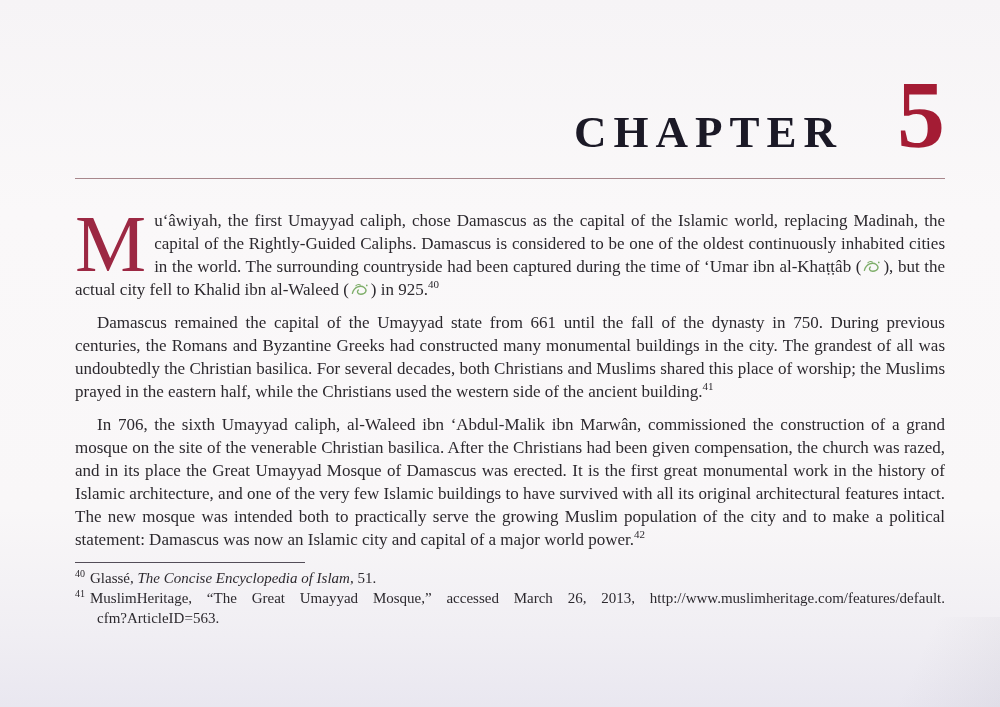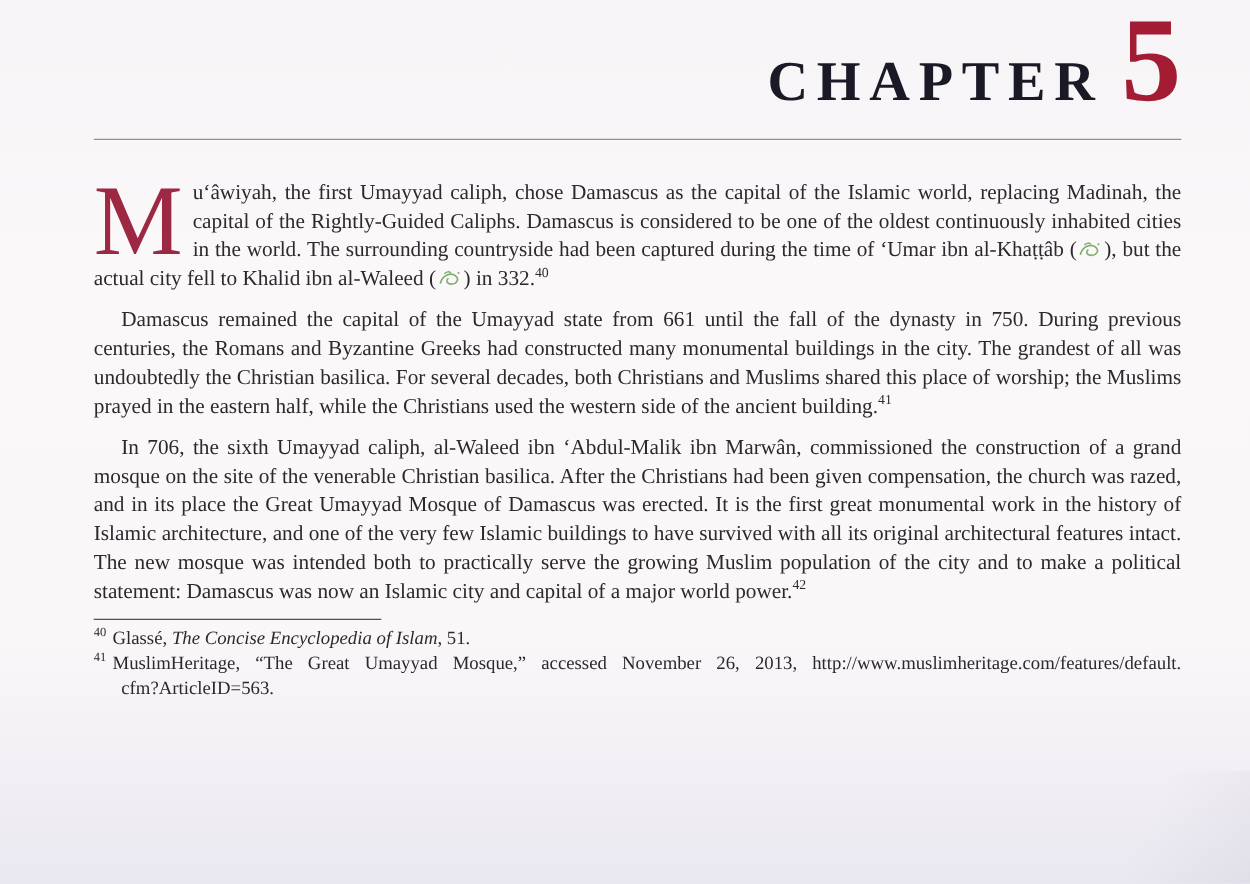--- a/index.html
+++ b/index.html
@@ -16,20 +16,22 @@
   .page::after { 
     content:""; position:absolute; right:0; bottom:0; width:220px; height:90px;
     background:linear-gradient(115deg, rgba(0,0,0,0) 60%, rgba(120,115,135,0.08) 100%);
     pointer-events:none;
   }
   .content { position:absolute; left:75px; top:0; width:870px; }
 
   
   .chapter-row {
     display:flex; justify-content:flex-end; align-items:baseline;
+    padding-top:67px;
+    gap:40px;
   }
   .chapter-label {
     font-size:45px; font-weight:bold; letter-spacing:7px;
     line-height:1; color:#1b1926;
   }
   .chapter-number {
     font-size:96px; font-weight:bold; line-height:1;
     color:#a41c34; margin-left:14px;
   }
   .heading-rule {
@@ -84,21 +86,21 @@
 
       <p>
         <span class="dropcap">M</span><span>u‘âwiyah, the first Umayyad caliph, chose Damascus as the capital of the Islamic world, replacing Madinah, the capital of the Rightly-Guided Caliphs. Damascus is considered to be one of the oldest continuously inhabited cities in the world. The surrounding countryside had been captured during the time of ‘Umar ibn al-Khaṭṭâb (</span><span class="honorific"><svg viewBox="0 0 26 18" width="22" height="16">
               <path d="M4 13 C6 5, 14 3, 18 6 C22 9, 20 14, 14 14 C10 14, 9 11, 11 9" fill="none" stroke="#7fae6a" stroke-width="1.6" stroke-linecap="round"></path>
               <path d="M8 4 C10 2, 12.5 2, 13.5 3.2" fill="none" stroke="#7fae6a" stroke-width="1.2" stroke-linecap="round"></path>
               <circle cx="21" cy="3.6" r="1" fill="#7fae6a"></circle>
             </svg></span><span>), but the actual city fell to Khalid ibn al-Waleed (</span><span class="honorific"><svg viewBox="0 0 26 18" width="22" height="16">
               <path d="M4 13 C6 5, 14 3, 18 6 C22 9, 20 14, 14 14 C10 14, 9 11, 11 9" fill="none" stroke="#7fae6a" stroke-width="1.6" stroke-linecap="round"></path>
               <path d="M8 4 C10 2, 12.5 2, 13.5 3.2" fill="none" stroke="#7fae6a" stroke-width="1.2" stroke-linecap="round"></path>
               <circle cx="21" cy="3.6" r="1" fill="#7fae6a"></circle>
-            </svg></span><span>) in 332.</span><sup class="fnref">40</sup>
+            </svg></span><span>) in 925.</span><sup class="fnref">40</sup>
       </p>
 
       <p class="para-indent">
         <span>Damascus remained the capital of the Umayyad state from 661 until the fall of the dynasty in 750. During previous centuries, the Romans and Byzantine Greeks had constructed many monumental buildings in the city. The grandest of all was undoubtedly the Christian basilica. For several decades, both Christians and Muslims shared this place of worship; the Muslims prayed in the eastern half, while the Christians used the western side of the ancient building.</span><sup class="fnref">41</sup>
       </p>
 
       <p class="para-indent">
         <span>In 706, the sixth Umayyad caliph, al-Waleed ibn ‘Abdul-Malik ibn Marwân, commissioned the construction of a grand mosque on the site of the venerable Christian basilica. After the Christians had been given compensation, the church was razed, and in its place the Great Umayyad Mosque of Damascus was erected. It is the first great monumental work in the history of Islamic architecture, and one of the very few Islamic buildings to have survived with all its original architectural features intact. The new mosque was intended both to practically serve the growing Muslim population of the city and to make a political statement: Damascus was now an Islamic city and capital of a major world power.</span><sup class="fnref">42</sup>
       </p>
 
@@ -106,21 +108,21 @@
 
     <div class="footnotes">
       <hr class="fn-sep">
 
       <div class="footnote">
         <sup>40</sup><span>Glassé, </span><i>The Concise Encyclopedia of Islam</i><span>, 51.</span>
       </div>
 
       <div>
         <div class="footnote fn-just">
-          <sup>41</sup><span>MuslimHeritage, “The Great Umayyad Mosque,” accessed November 26, 2013, http://www.muslimheritage.com/features/default.</span>
+          <sup>41</sup><span>MuslimHeritage, “The Great Umayyad Mosque,” accessed March 26, 2013, http://www.muslimheritage.com/features/default.</span>
         </div>
         <div class="fn-cont">cfm?ArticleID=563.</div>
       </div>
 
     </div>
 
   </div>
 </div>
 
 </body></html>

